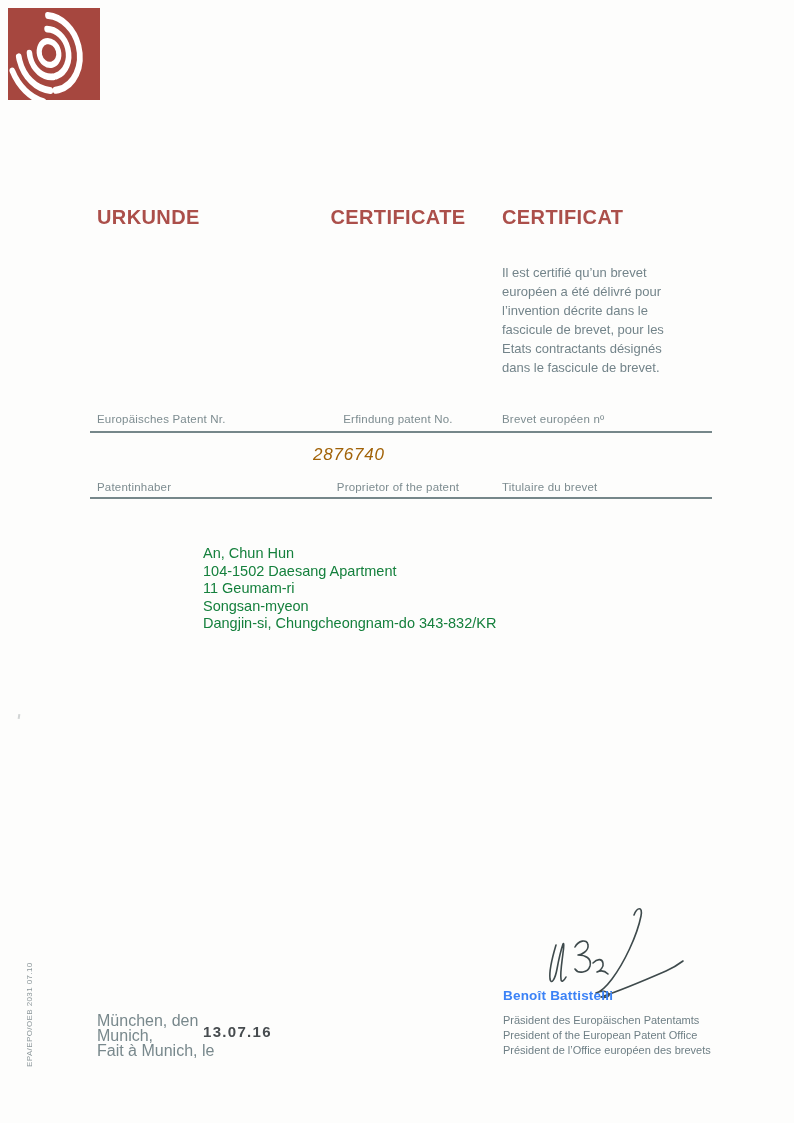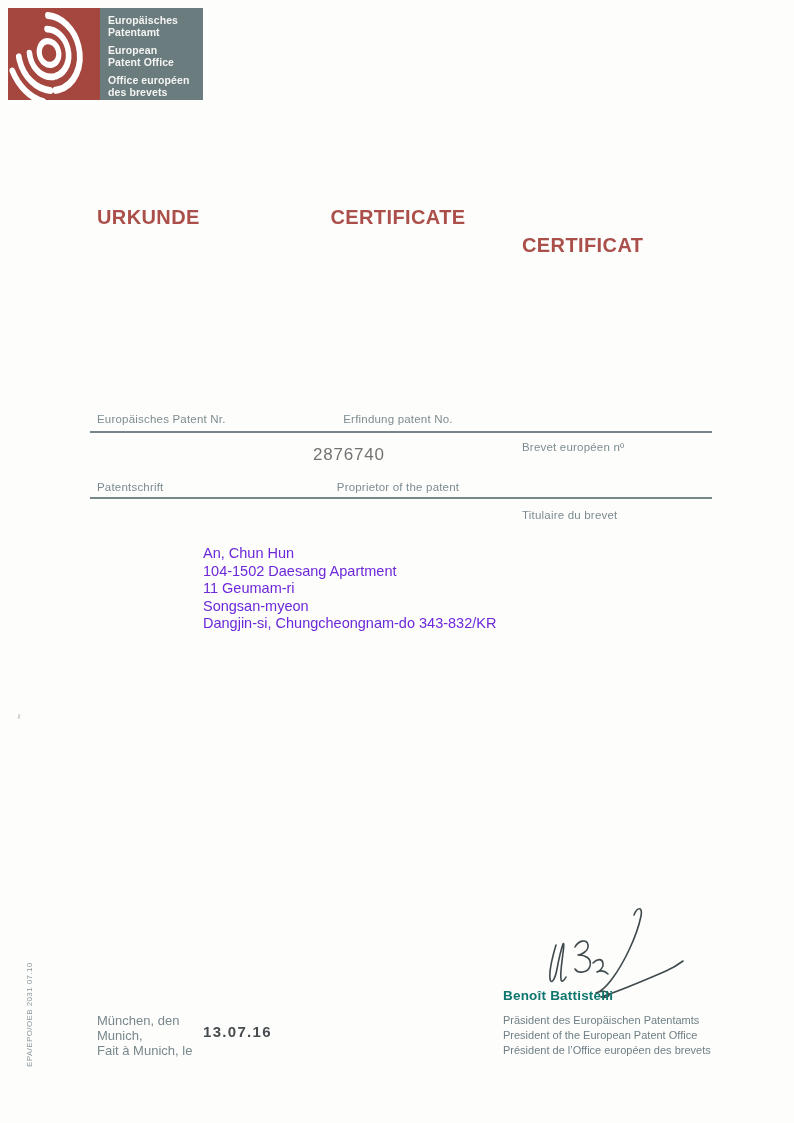--- a/index.html
+++ b/index.html
@@ -14,40 +14,40 @@
   }
   
   .logo{position:absolute;left:8px;top:8px;width:195px;height:92px;display:flex;}
   .logo-mark{width:92px;height:92px;background:#a6473f;flex:0 0 auto;}
   .logo-names{width:103px;height:92px;background:#6b7c7e;box-sizing:border-box;
               padding:6px 0 0 8px;display:flex;flex-direction:column;gap:6px;}
   .org-group{color:#f4f4f2;font-weight:bold;font-size:10.5px;line-height:12px;letter-spacing:0.1px;}
   .org-group span{display:block;}
   
   .col{position:absolute;width:196px;}
-  .c1{left:97px;} .c2{left:300px;text-align:center;} .c3{left:522px;margin-top:28px;}
+  .c1{left:97px;} .c2{left:300px;text-align:center;} .c3{left:502px;}
   .heading{top:206px;font-size:20px;font-weight:bold;letter-spacing:0.4px;color:#ab4f4a;}
   .para{top:263px;font-size:13px;line-height:19px;color:#73848a;white-space:pre-line;}
   .field-label{font-size:11.5px;color:#7d8c90;letter-spacing:0.2px;}
   .row1 .c1,.row1 .c2,.row1 .c3{top:413px;}
   .row2 .c1,.row2 .c2,.row2 .c3{top:481px;}
   .rule{position:absolute;left:90px;width:622px;height:1.5px;background:#5e7276;opacity:0.85;}
   .rule1{top:431px;} .rule2{top:497px;}
   
-  .print{color:#6d28d9;}
-  .patent-number{position:absolute;left:313px;top:445px;font-size:17px;letter-spacing:0.8px;color:#737373;}
+  .print{color:#15803d;}
+  .patent-number{position:absolute;left:313px;top:445px;font-size:17px;letter-spacing:0.8px;color:#a16207;font-style:italic;}
   .address{position:absolute;left:203px;top:545px;font-size:14.5px;line-height:17.5px;white-space:pre-line;}
   .issue-date{position:absolute;left:203px;top:1023px;font-size:15px;font-weight:bold;
               letter-spacing:1.3px;color:#474c4f;}
   
-  .place-labels{position:absolute;left:97px;top:1013px;font-size:13px;line-height:15px;
+  .place-labels{position:absolute;left:97px;top:1013px;font-size:16px;line-height:15px;
                 color:#78888c;white-space:pre-line;}
   .sig-svg{position:absolute;left:523px;top:903px;width:168px;height:98px;}
   .sig-name{position:absolute;left:503px;top:988px;font-size:13.5px;font-weight:bold;
-            letter-spacing:0.2px;color:#0f766e;}
+            letter-spacing:0.2px;color:#3b82f6;}
   .sig-titles{position:absolute;left:503px;top:1013px;font-size:11px;line-height:15px;
               color:#6e7f85;white-space:pre-line;}
   .form-code{position:absolute;left:25px;top:1067px;transform:rotate(-90deg);
              transform-origin:0 0;font-size:8px;letter-spacing:0.4px;color:#8d989b;white-space:nowrap;}
   .speck{position:absolute;left:18px;top:714px;width:2px;height:5px;background:#aeb4b6;
          opacity:0.55;transform:rotate(8deg);}
 </style>
 </head>
 <body>
 
@@ -57,51 +57,43 @@
     <div class="logo-mark">
       <svg width="92" height="92" viewBox="0 0 92 92">
         <g transform="rotate(-14 41 45) translate(41 45) scale(0.92 1.15) translate(-41 -45)" fill="none" stroke="#ffffff" stroke-linecap="round">
           <circle cx="41" cy="45" r="10.5" stroke-width="5.5"></circle>
           <circle cx="41" cy="45" r="21" stroke-width="6" stroke-dasharray="60.5 3.7 34.8 33" stroke-dashoffset="29.3"></circle>
           <circle cx="41" cy="45" r="33" stroke-width="6.2" stroke-dasharray="97.9 5.8 46.1 57.6" stroke-dashoffset="43.2"></circle>
           <circle cx="41" cy="45" r="44" stroke-width="6.2" stroke-dasharray="42.2 234.2" stroke-dashoffset="188.2"></circle>
         </g>
       </svg>
     </div>
-    <div class="logo-names">
-      <div class="org-group">
-        <span>Europäisches</span>
-        <span>Patentamt</span>
-      </div>
-      <div class="org-group">
-        <span>European</span>
-        <span>Patent Office</span>
-      </div>
-      <div class="org-group">
-        <span>Office européen</span>
-        <span>des brevets</span>
-      </div>
-    </div>
   </div>
 
   <div class="col c1 heading">URKUNDE</div>
   <div class="col c2 heading">CERTIFICATE</div>
   <div class="col c3 heading">CERTIFICAT</div>
 
+  <div class="col c3 para">Il est certifié qu’un brevet
+européen a été délivré pour
+l’invention décrite dans le
+fascicule de brevet, pour les
+Etats contractants désignés
+dans le fascicule de brevet.</div>
 
   <div class="row1">
     <div class="col c1 field-label">Europäisches Patent Nr.</div>
     <div class="col c2 field-label">Erfindung patent No.</div>
     <div class="col c3 field-label">Brevet européen nº</div>
   </div>
   <div class="rule rule1"></div>
   <div class="patent-number print">2876740</div>
 
   <div class="row2">
-    <div class="col c1 field-label">Patentschrift</div>
+    <div class="col c1 field-label">Patentinhaber</div>
     <div class="col c2 field-label">Proprietor of the patent</div>
     <div class="col c3 field-label">Titulaire du brevet</div>
   </div>
   <div class="rule rule2"></div>
   <div class="address print">An, Chun Hun
 104-1502 Daesang Apartment
 11 Geumam-ri
 Songsan-myeon
 Dangjin-si, Chungcheongnam-do 343-832/KR</div>
 

